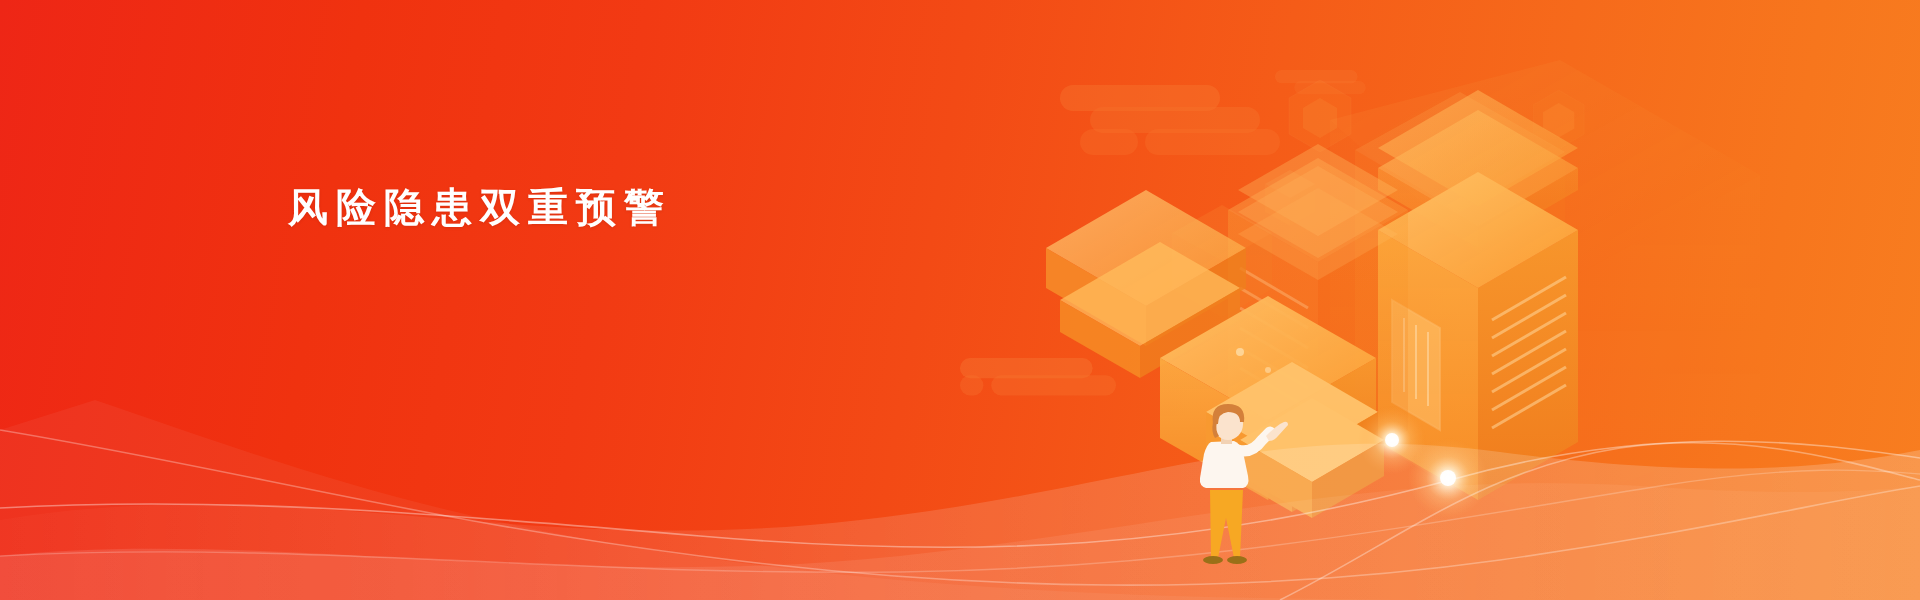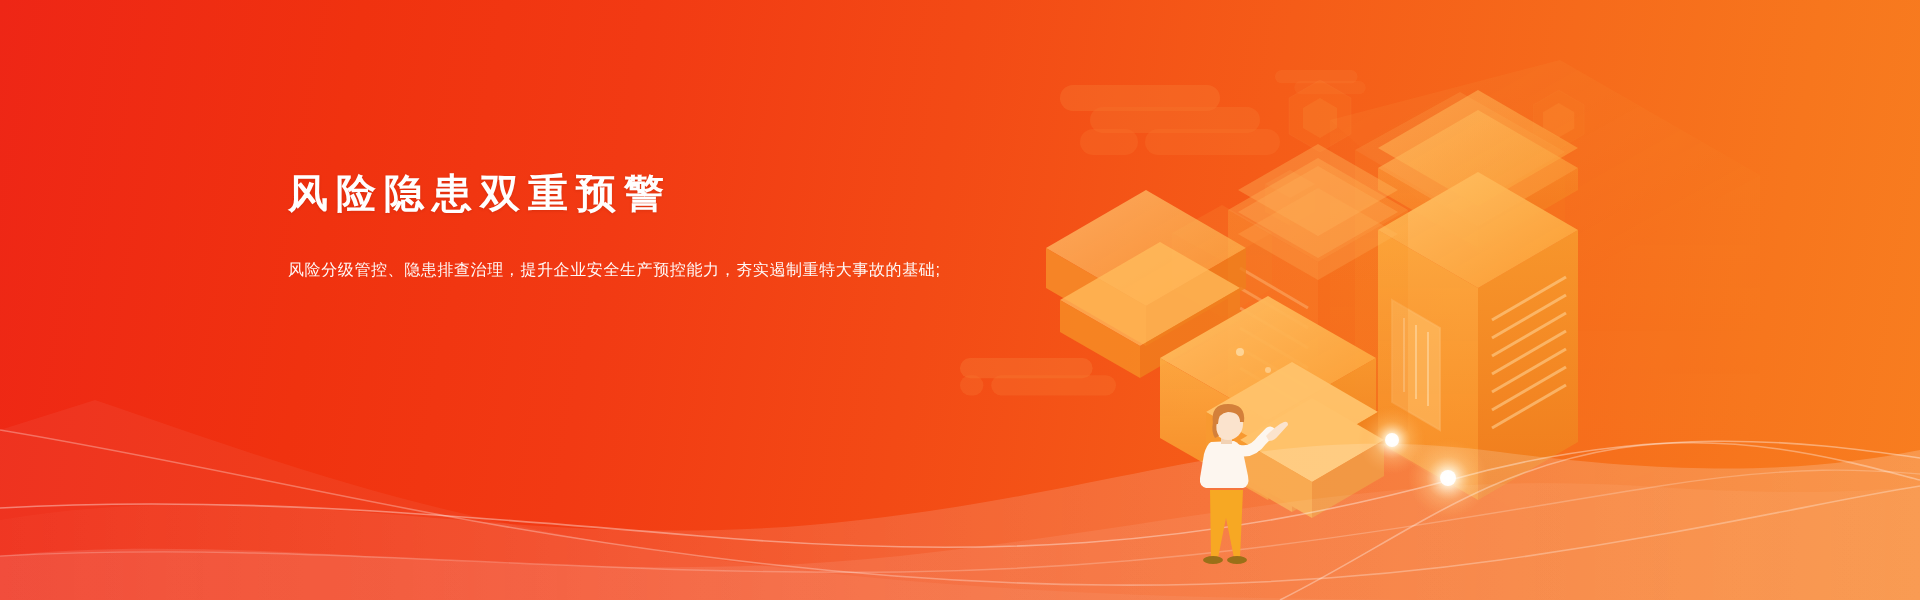--- a/index.html
+++ b/index.html
@@ -19,21 +19,21 @@
        #f34a15 48%,
        #f55c18 64%,
        #f66a1b 78%,
        #f7761d 90%,
        #f87e20 100%);
   }
 
   
   .content {
     position:absolute;
-    left:288px; top:168px;
+    left:288px; top:182px;
     width:720px;
     z-index:40;
   }
   .hero-title {
     color:#ffffff;
     font-size:40px;
     font-weight:700;
     letter-spacing:8px;
     line-height:1.25;
     white-space:nowrap;
@@ -281,17 +281,16 @@
 
     <path d="M0 508 C 220 496, 420 512, 700 536 C 980 560, 1200 548, 1450 480 C 1650 424, 1800 440, 1920 458" fill="none" stroke="#ffffff" stroke-opacity="0.38" stroke-width="1.6"></path>
     <path d="M0 430 C 240 470, 420 520, 700 556 C 980 592, 1240 596, 1500 560 C 1700 532, 1830 500, 1920 486" fill="none" stroke="#ffffff" stroke-opacity="0.30" stroke-width="1.6"></path>
     <path d="M0 556 C 300 540, 560 576, 900 572 C 1200 568, 1420 524, 1660 486 C 1800 464, 1870 470, 1920 474" fill="none" stroke="#ffffff" stroke-opacity="0.22" stroke-width="1.4"></path>
     <path d="M1280 600 C 1400 540, 1480 470, 1620 448 C 1740 430, 1850 462, 1920 480" fill="none" stroke="#ffffff" stroke-opacity="0.34" stroke-width="1.6"></path>
   </svg>
 
   <div class="content">
     <h1 class="hero-title">风险隐患双重预警</h1>
     <div class="hero-sub">
-      <div>风险分级管控、隐患排查治理，提升企业安全生产预控能力，夯实遏制重特大事故的基础;</div>
     </div>
   </div>
 
 </div>
 
 </body></html>

